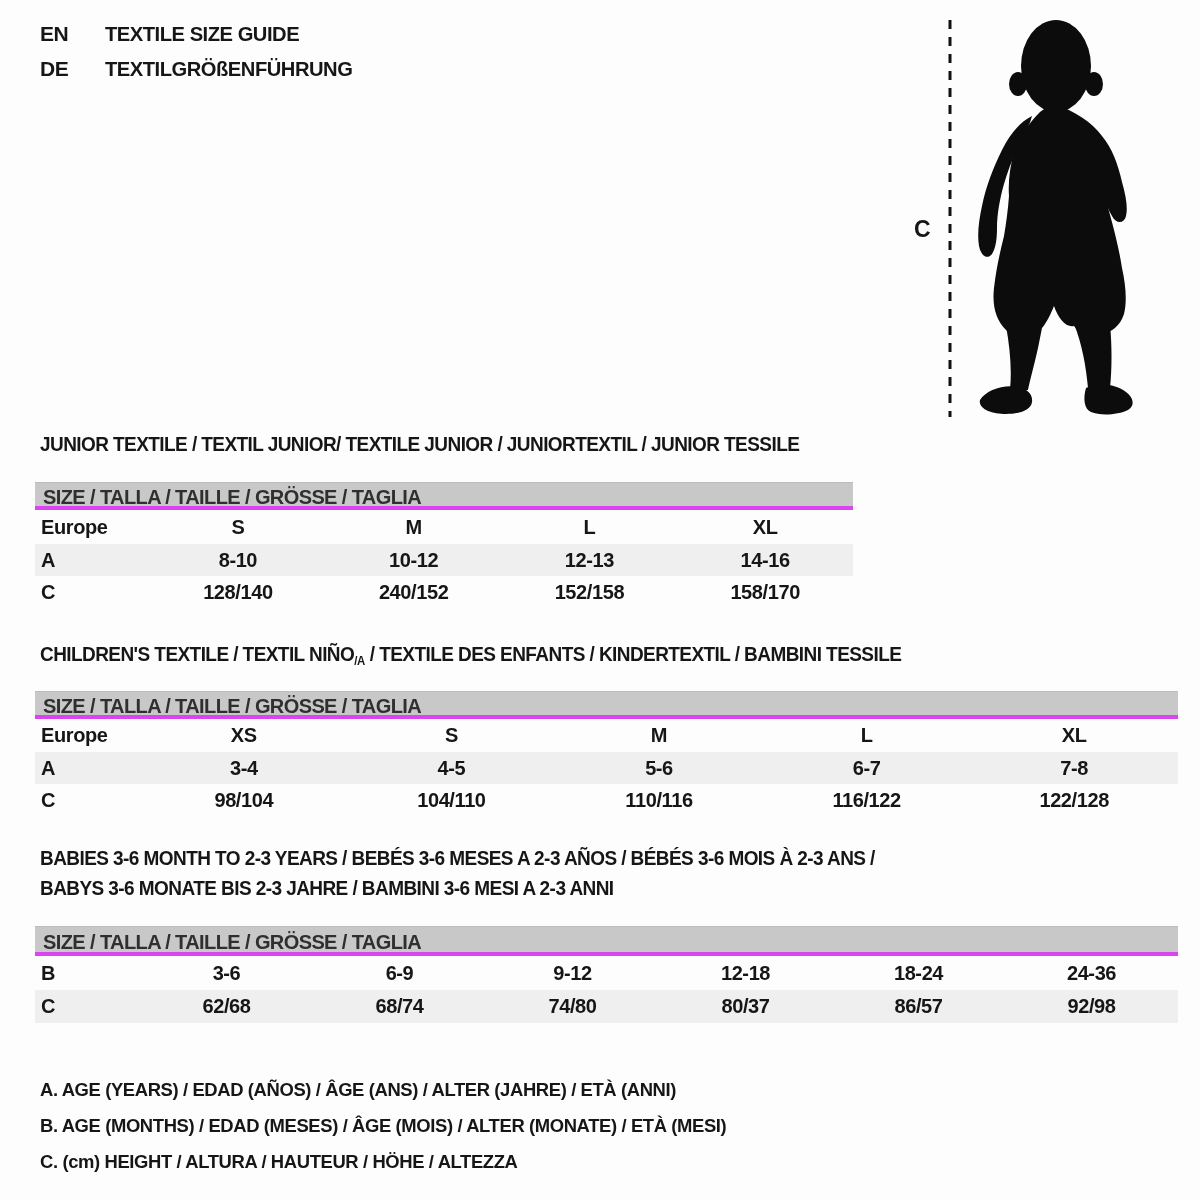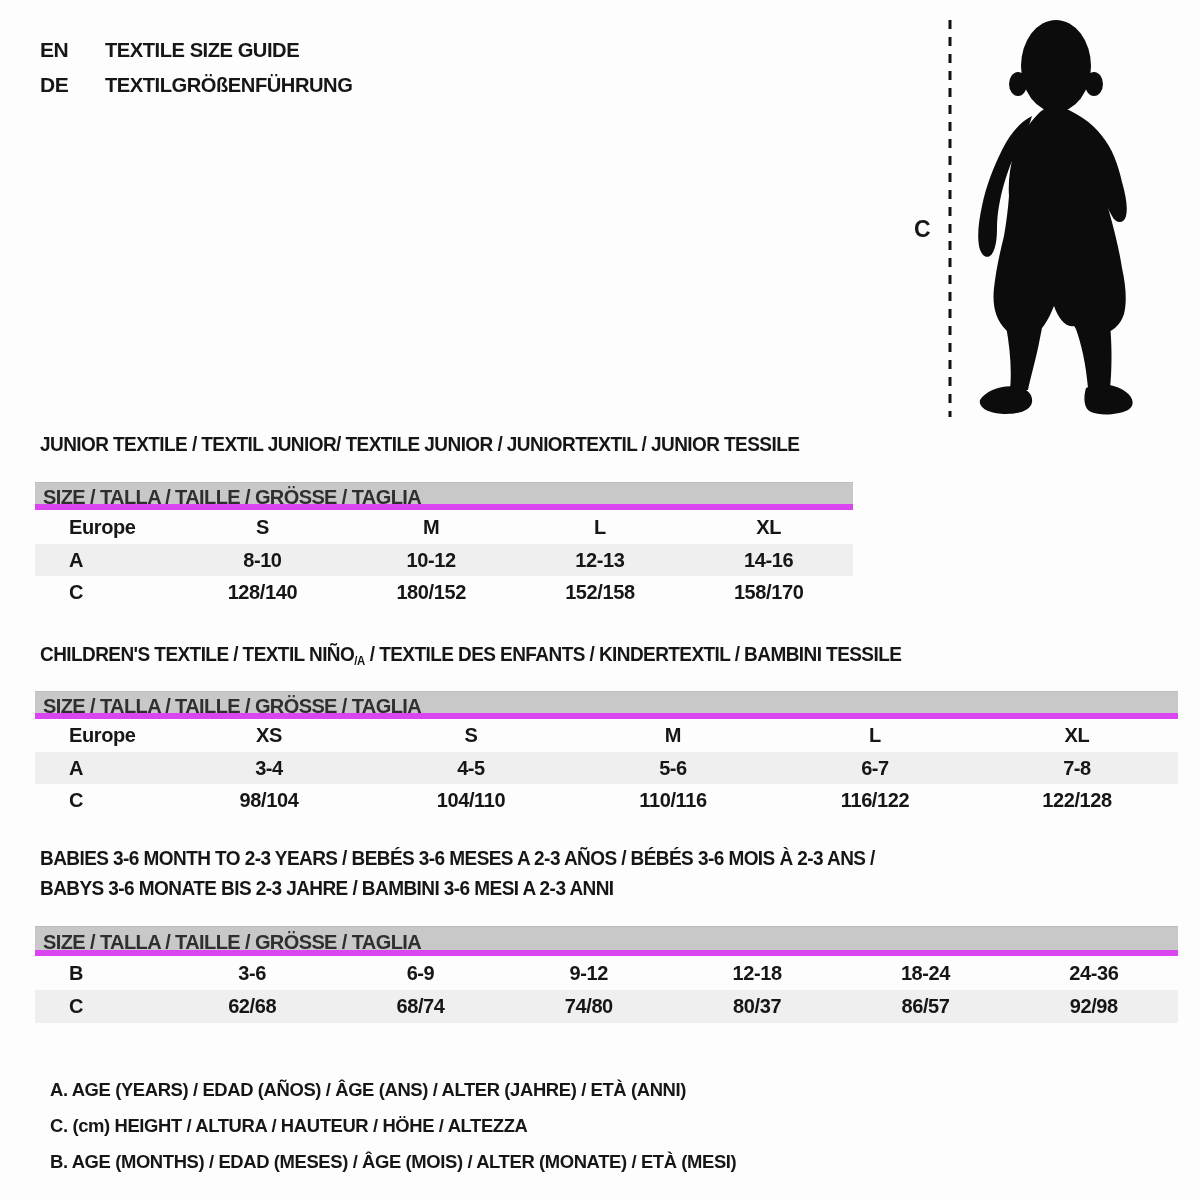--- a/index.html
+++ b/index.html
@@ -2,45 +2,45 @@
 <html><head>
 <meta charset="utf-8">
 <style>
   html,body{margin:0;padding:0;background:#ffffff;}
   .canvas{
     position:relative;width:1200px;height:1200px;background:#fdfdfd;
     font-family:"Liberation Sans","DejaVu Sans",sans-serif;
     color:#161616;overflow:hidden;
   }
   
-  .lang-block{position:absolute;left:40px;top:32px;}
+  .lang-block{position:absolute;left:40px;top:16px;}
   .lang-row{display:flex;height:35px;align-items:center;}
   .lang-code{width:65px;font-weight:700;font-size:21px;letter-spacing:-0.5px;}
   .lang-title{font-weight:700;font-size:21px;letter-spacing:-0.5px;transform:scaleX(0.96);transform-origin:0 50%;white-space:nowrap;}
   
   .figure-svg{position:absolute;left:900px;top:15px;width:250px;height:410px;}
   .measure-c{position:absolute;left:914px;top:216px;font-weight:700;font-size:23px;}
   
   .sec-title{position:absolute;left:40px;font-weight:700;font-size:20px;letter-spacing:-0.6px;
     transform:scaleX(0.95);transform-origin:0 50%;white-space:nowrap;margin:0;}
   .sec-title .sub{font-size:12px;position:relative;top:4px;letter-spacing:-0.3px;}
   
   .table-block{position:absolute;}
   .size-bar{height:28px;line-height:28px;background:#c8c8c8;color:#2f2f2f;
-    border-top:1px solid #bdbdbd;border-bottom:6px solid #d946ef;
+    border-top:1px solid #bdbdbd;border-bottom:4px solid #d946ef;
     font-weight:700;font-size:20px;letter-spacing:-0.6px;padding-left:8px;box-sizing:border-box;}
   .trow{display:flex;align-items:center;}
   .trow.shade{background:#efefef;}
   .tcell{flex:1;text-align:center;font-weight:700;font-size:20px;letter-spacing:-0.4px;white-space:nowrap;}
-  .tcell.lbl{text-align:left;padding-left:6px;box-sizing:border-box;margin-left:28px;}
+  .tcell.lbl{text-align:left;padding-left:6px;box-sizing:border-box;}
   .jr .tcell.lbl{flex:0 0 115px;}
   .wide .tcell.lbl{flex:0 0 105px;}
   .h34{height:34px;} .h32{height:32px;} .h33{height:33px;}
   
-  .legend{position:absolute;left:50px;top:1072px;}
+  .legend{position:absolute;left:40px;top:1072px;}
   .legend-line{height:36px;display:flex;align-items:center;font-weight:700;font-size:19px;
     letter-spacing:-0.4px;white-space:nowrap;}
   .legend-line span{transform:scaleX(0.97);transform-origin:0 50%;}
 </style>
 </head>
 <body>
 
 <div class="canvas">
 
   <div class="lang-block">
@@ -126,21 +126,21 @@
     <div class="trow shade h32">
       <span class="tcell lbl">A</span>
       <span class="tcell">8-10</span>
       <span class="tcell">10-12</span>
       <span class="tcell">12-13</span>
       <span class="tcell">14-16</span>
     </div>
     <div class="trow h32">
       <span class="tcell lbl">C</span>
       <span class="tcell">128/140</span>
-      <span class="tcell">180/152</span>
+      <span class="tcell">240/152</span>
       <span class="tcell">152/158</span>
       <span class="tcell">158/170</span>
     </div>
   </div>
 
   <h2 class="sec-title" style="top:643px;"><span>CHILDREN'S TEXTILE / TEXTIL NIÑO</span><span class="sub">/A</span><span> / TEXTILE DES ENFANTS / KINDERTEXTIL / BAMBINI TESSILE</span></h2>
   <div class="table-block wide" style="left:35px;top:691px;width:1143px;">
     <div class="size-bar">SIZE / TALLA / TAILLE / GRÖSSE / TAGLIA</div>
     <div class="trow h33">
       <span class="tcell lbl">Europe</span>
@@ -190,20 +190,20 @@
       <span class="tcell">86/57</span>
       <span class="tcell">92/98</span>
     </div>
   </div>
 
   <div class="legend">
     <div class="legend-line">
         <span>A. AGE (YEARS) / EDAD (AÑOS) / ÂGE (ANS) / ALTER (JAHRE) / ETÀ (ANNI)</span>
       </div>
     <div class="legend-line">
+        <span>B. AGE (MONTHS) / EDAD (MESES) / ÂGE (MOIS) / ALTER (MONATE) / ETÀ (MESI)</span>
+      </div>
+    <div class="legend-line">
         <span>C. (cm) HEIGHT / ALTURA / HAUTEUR / HÖHE / ALTEZZA</span>
       </div>
-    <div class="legend-line">
-        <span>B. AGE (MONTHS) / EDAD (MESES) / ÂGE (MOIS) / ALTER (MONATE) / ETÀ (MESI)</span>
-      </div>
   </div>
 
 </div>
 
 </body></html>

